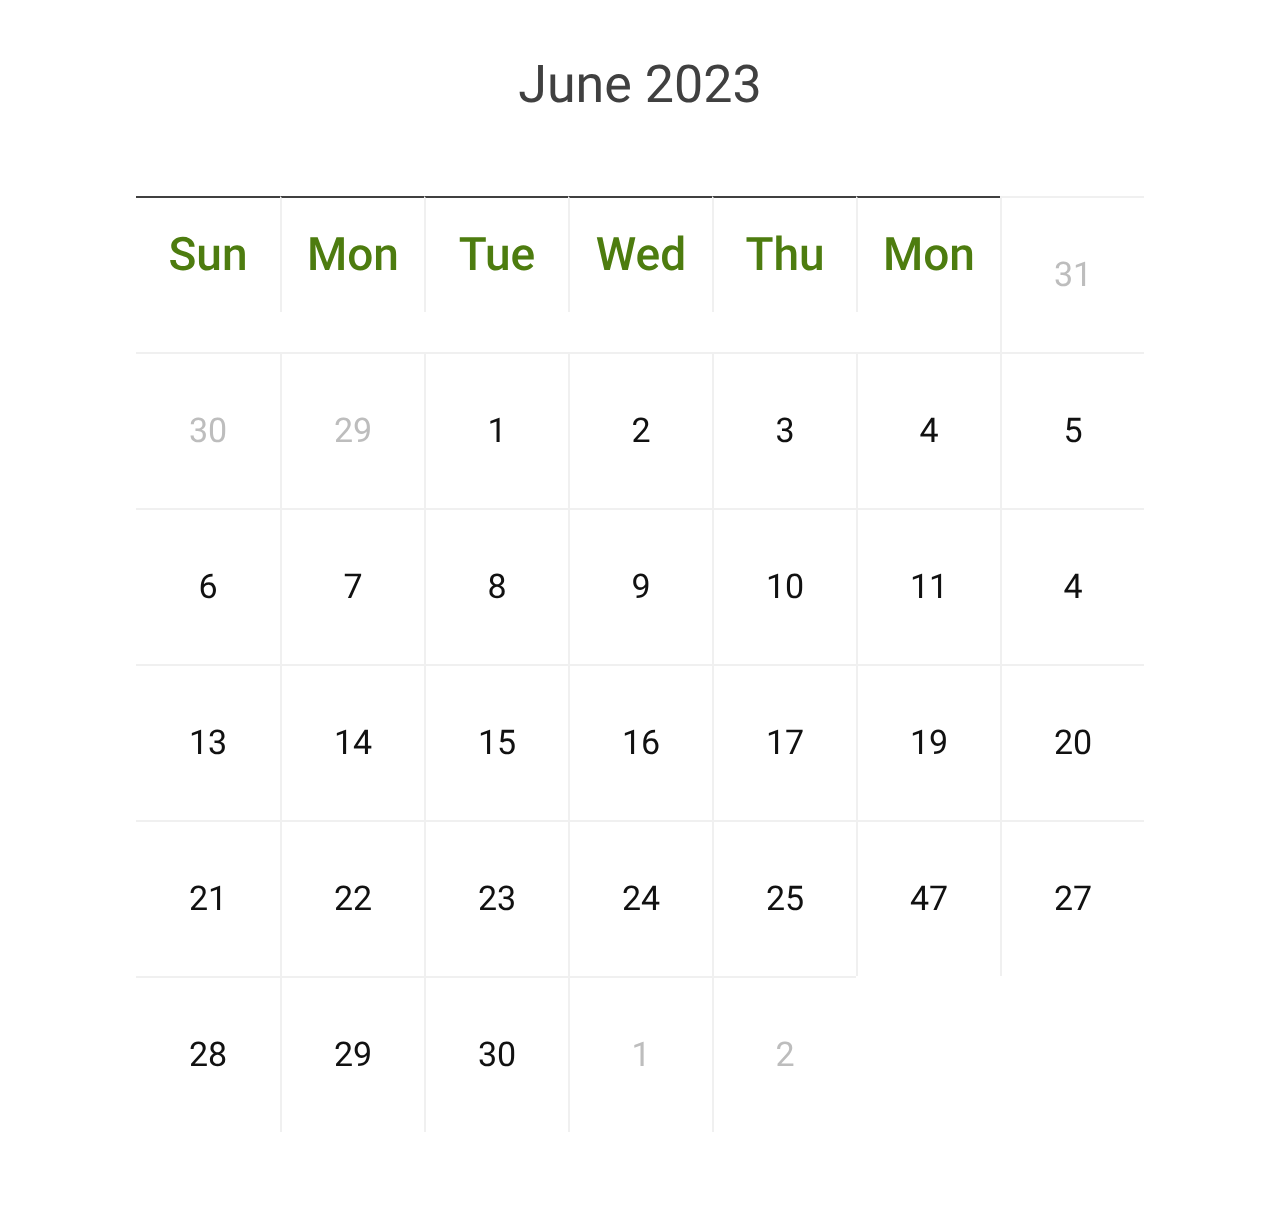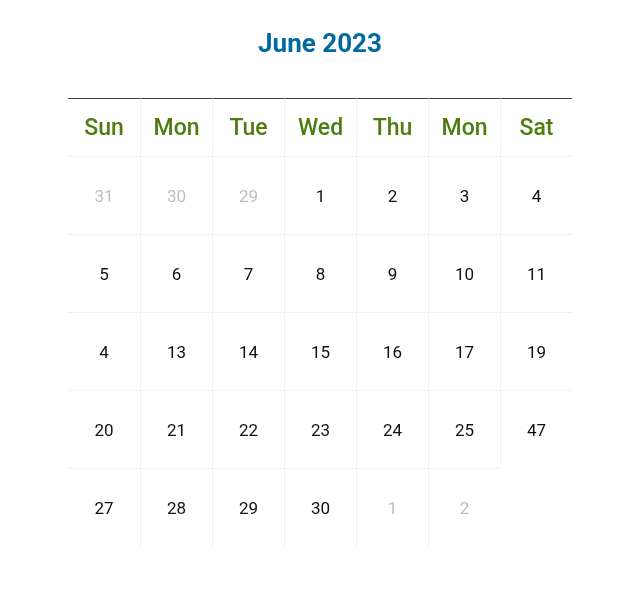--- a/index.html
+++ b/index.html
@@ -12,22 +12,22 @@
       background: #ffffff;
       width: 640px;
       height: 610px;
       display: flex;
       flex-direction: column;
       align-items: center;
       padding-top: 28px;
     }
     .calendar-title {
       font-size: 26px;
-      font-weight: 700;
-      color: #0369a1;
+      font-weight: 400;
+      color: #404040;
       margin-bottom: 40px;
     }
     .calendar-grid {
       display: grid;
       grid-template-columns: repeat(7, 72px);
     }
     .weekday-header {
       font-size: 23px;
       font-weight: 500;
       color: #4d7c0f;
@@ -67,21 +67,20 @@
 
 <div class="calendar-title">June 2023</div>
 
 <div class="calendar-grid">
   <div class="weekday-header">Sun</div>
   <div class="weekday-header">Mon</div>
   <div class="weekday-header">Tue</div>
   <div class="weekday-header">Wed</div>
   <div class="weekday-header">Thu</div>
   <div class="weekday-header">Mon</div>
-  <div class="weekday-header">Sat</div>
 
   <div class="day-cell muted">31</div>
   <div class="day-cell muted">30</div>
   <div class="day-cell muted">29</div>
   <div class="day-cell">1</div>
   <div class="day-cell">2</div>
   <div class="day-cell">3</div>
   <div class="day-cell">4</div>
 
   <div class="day-cell">5</div>

